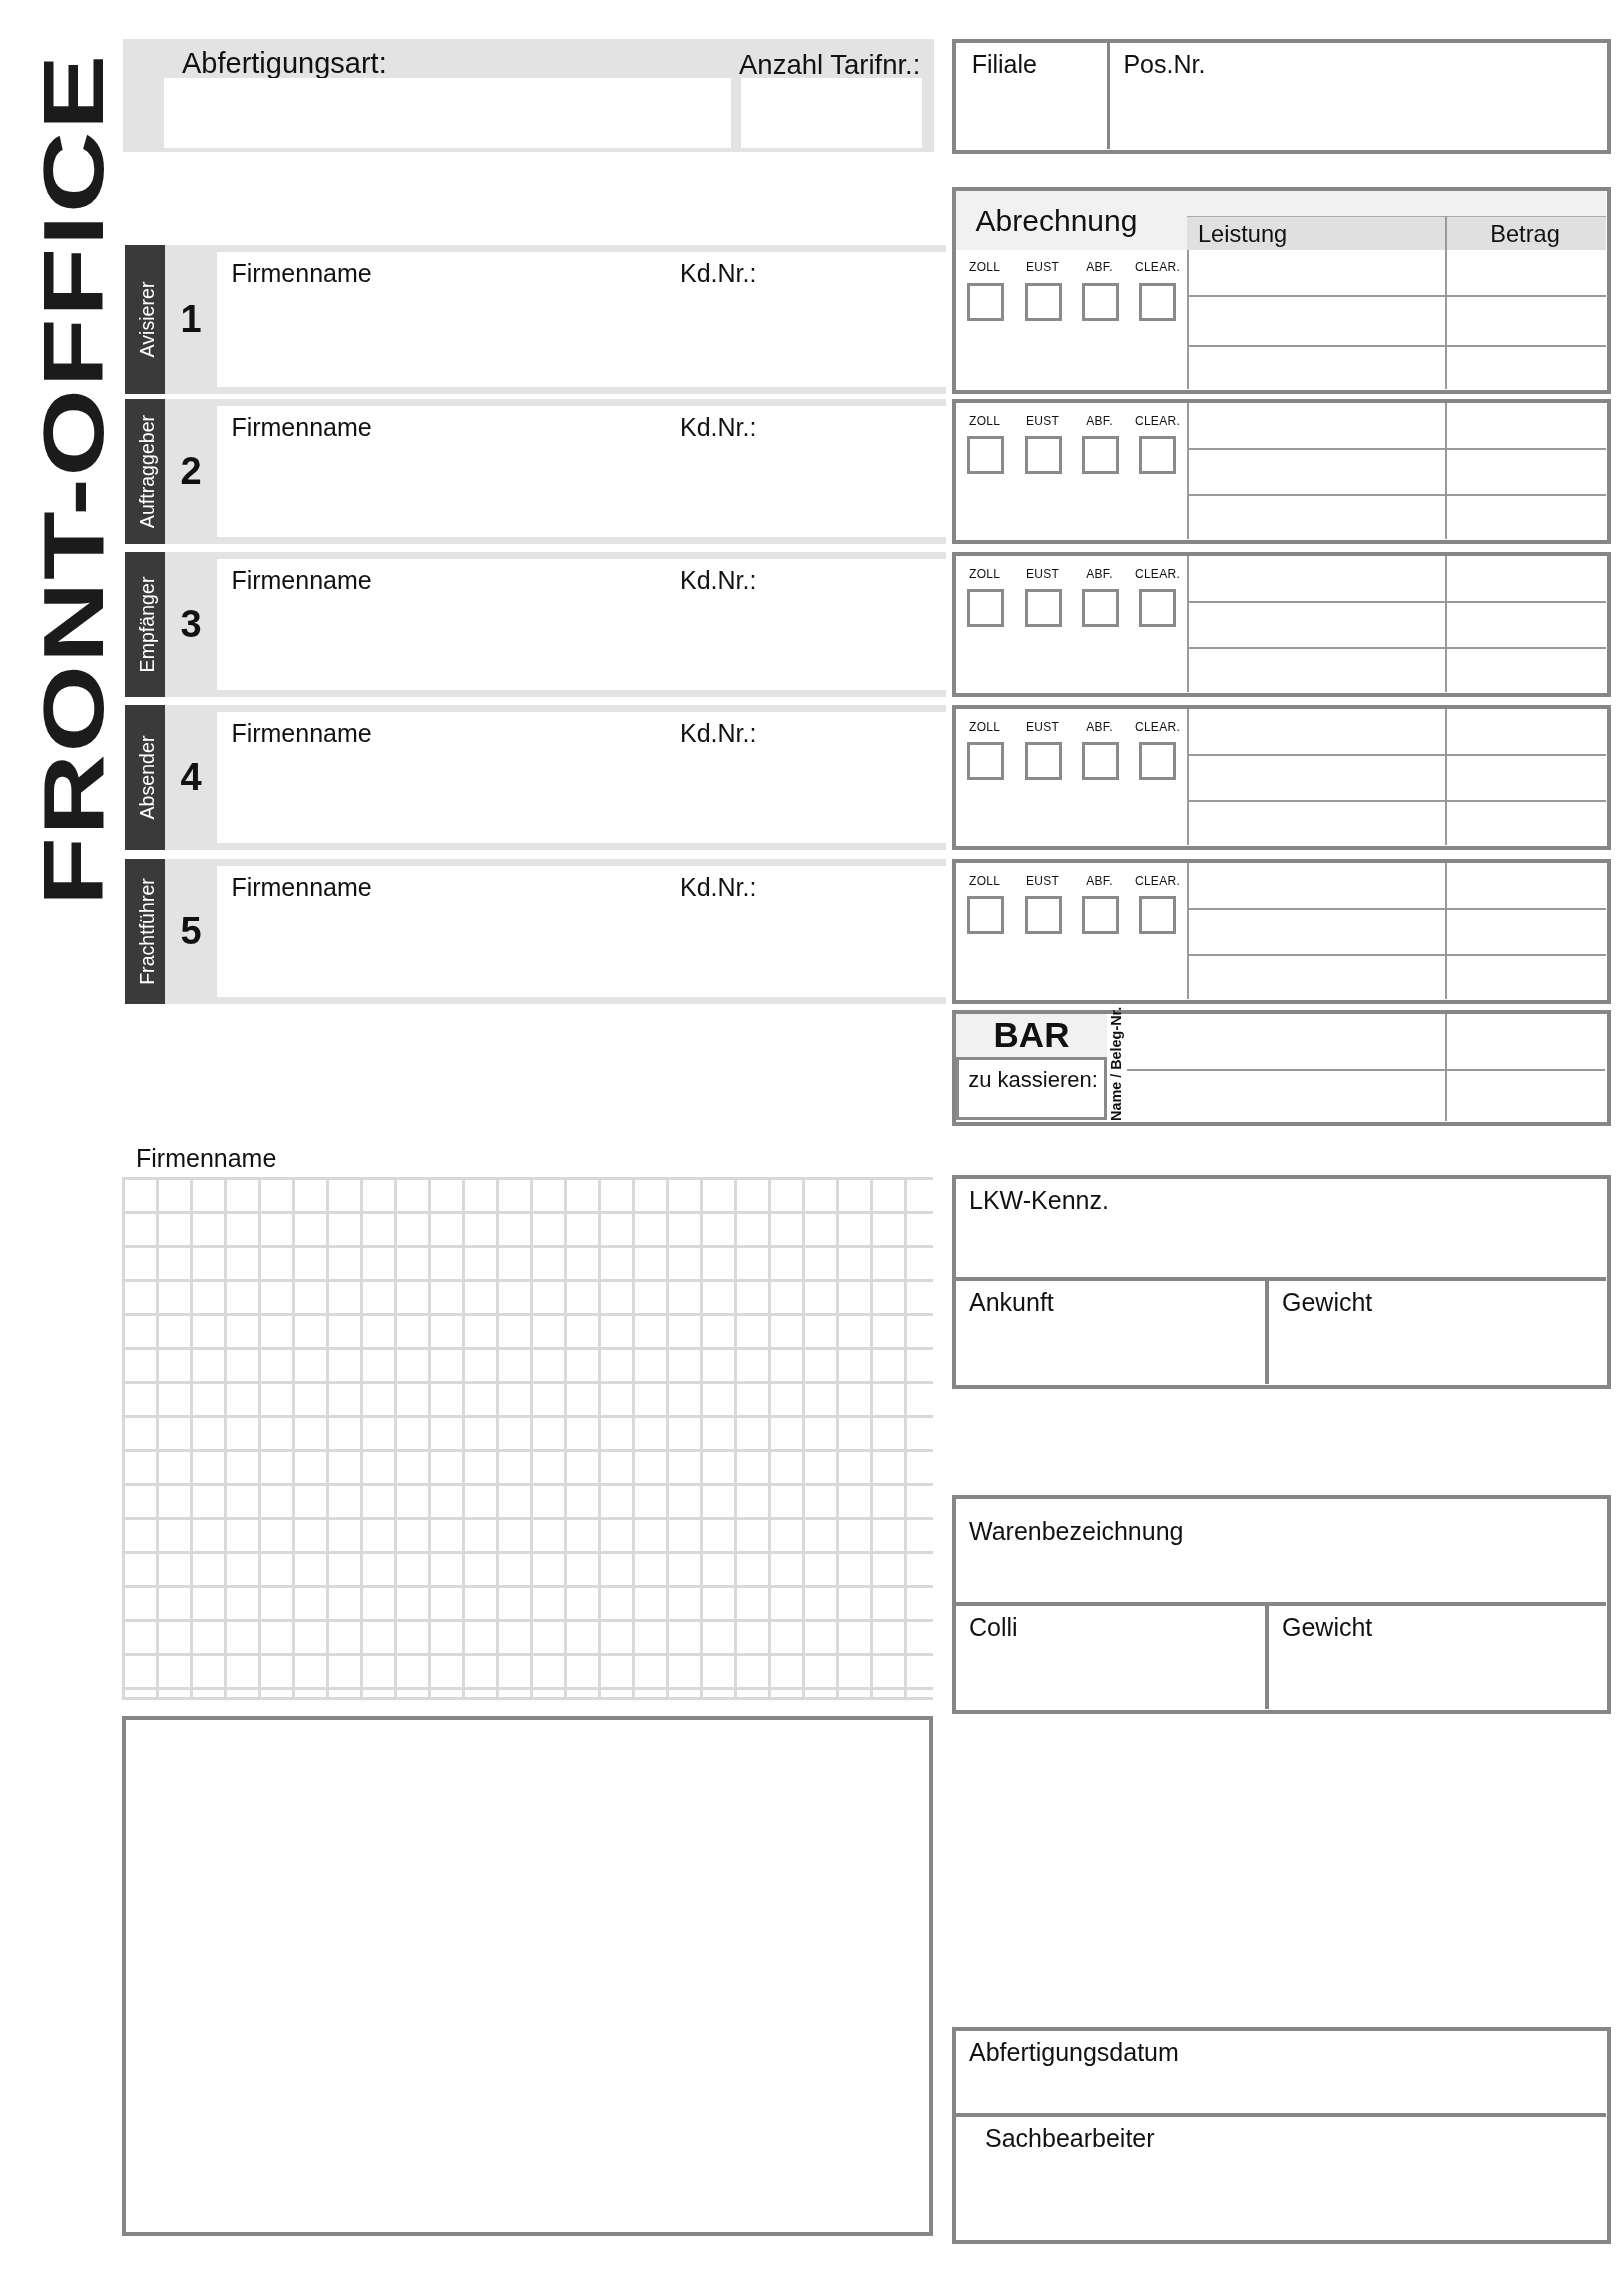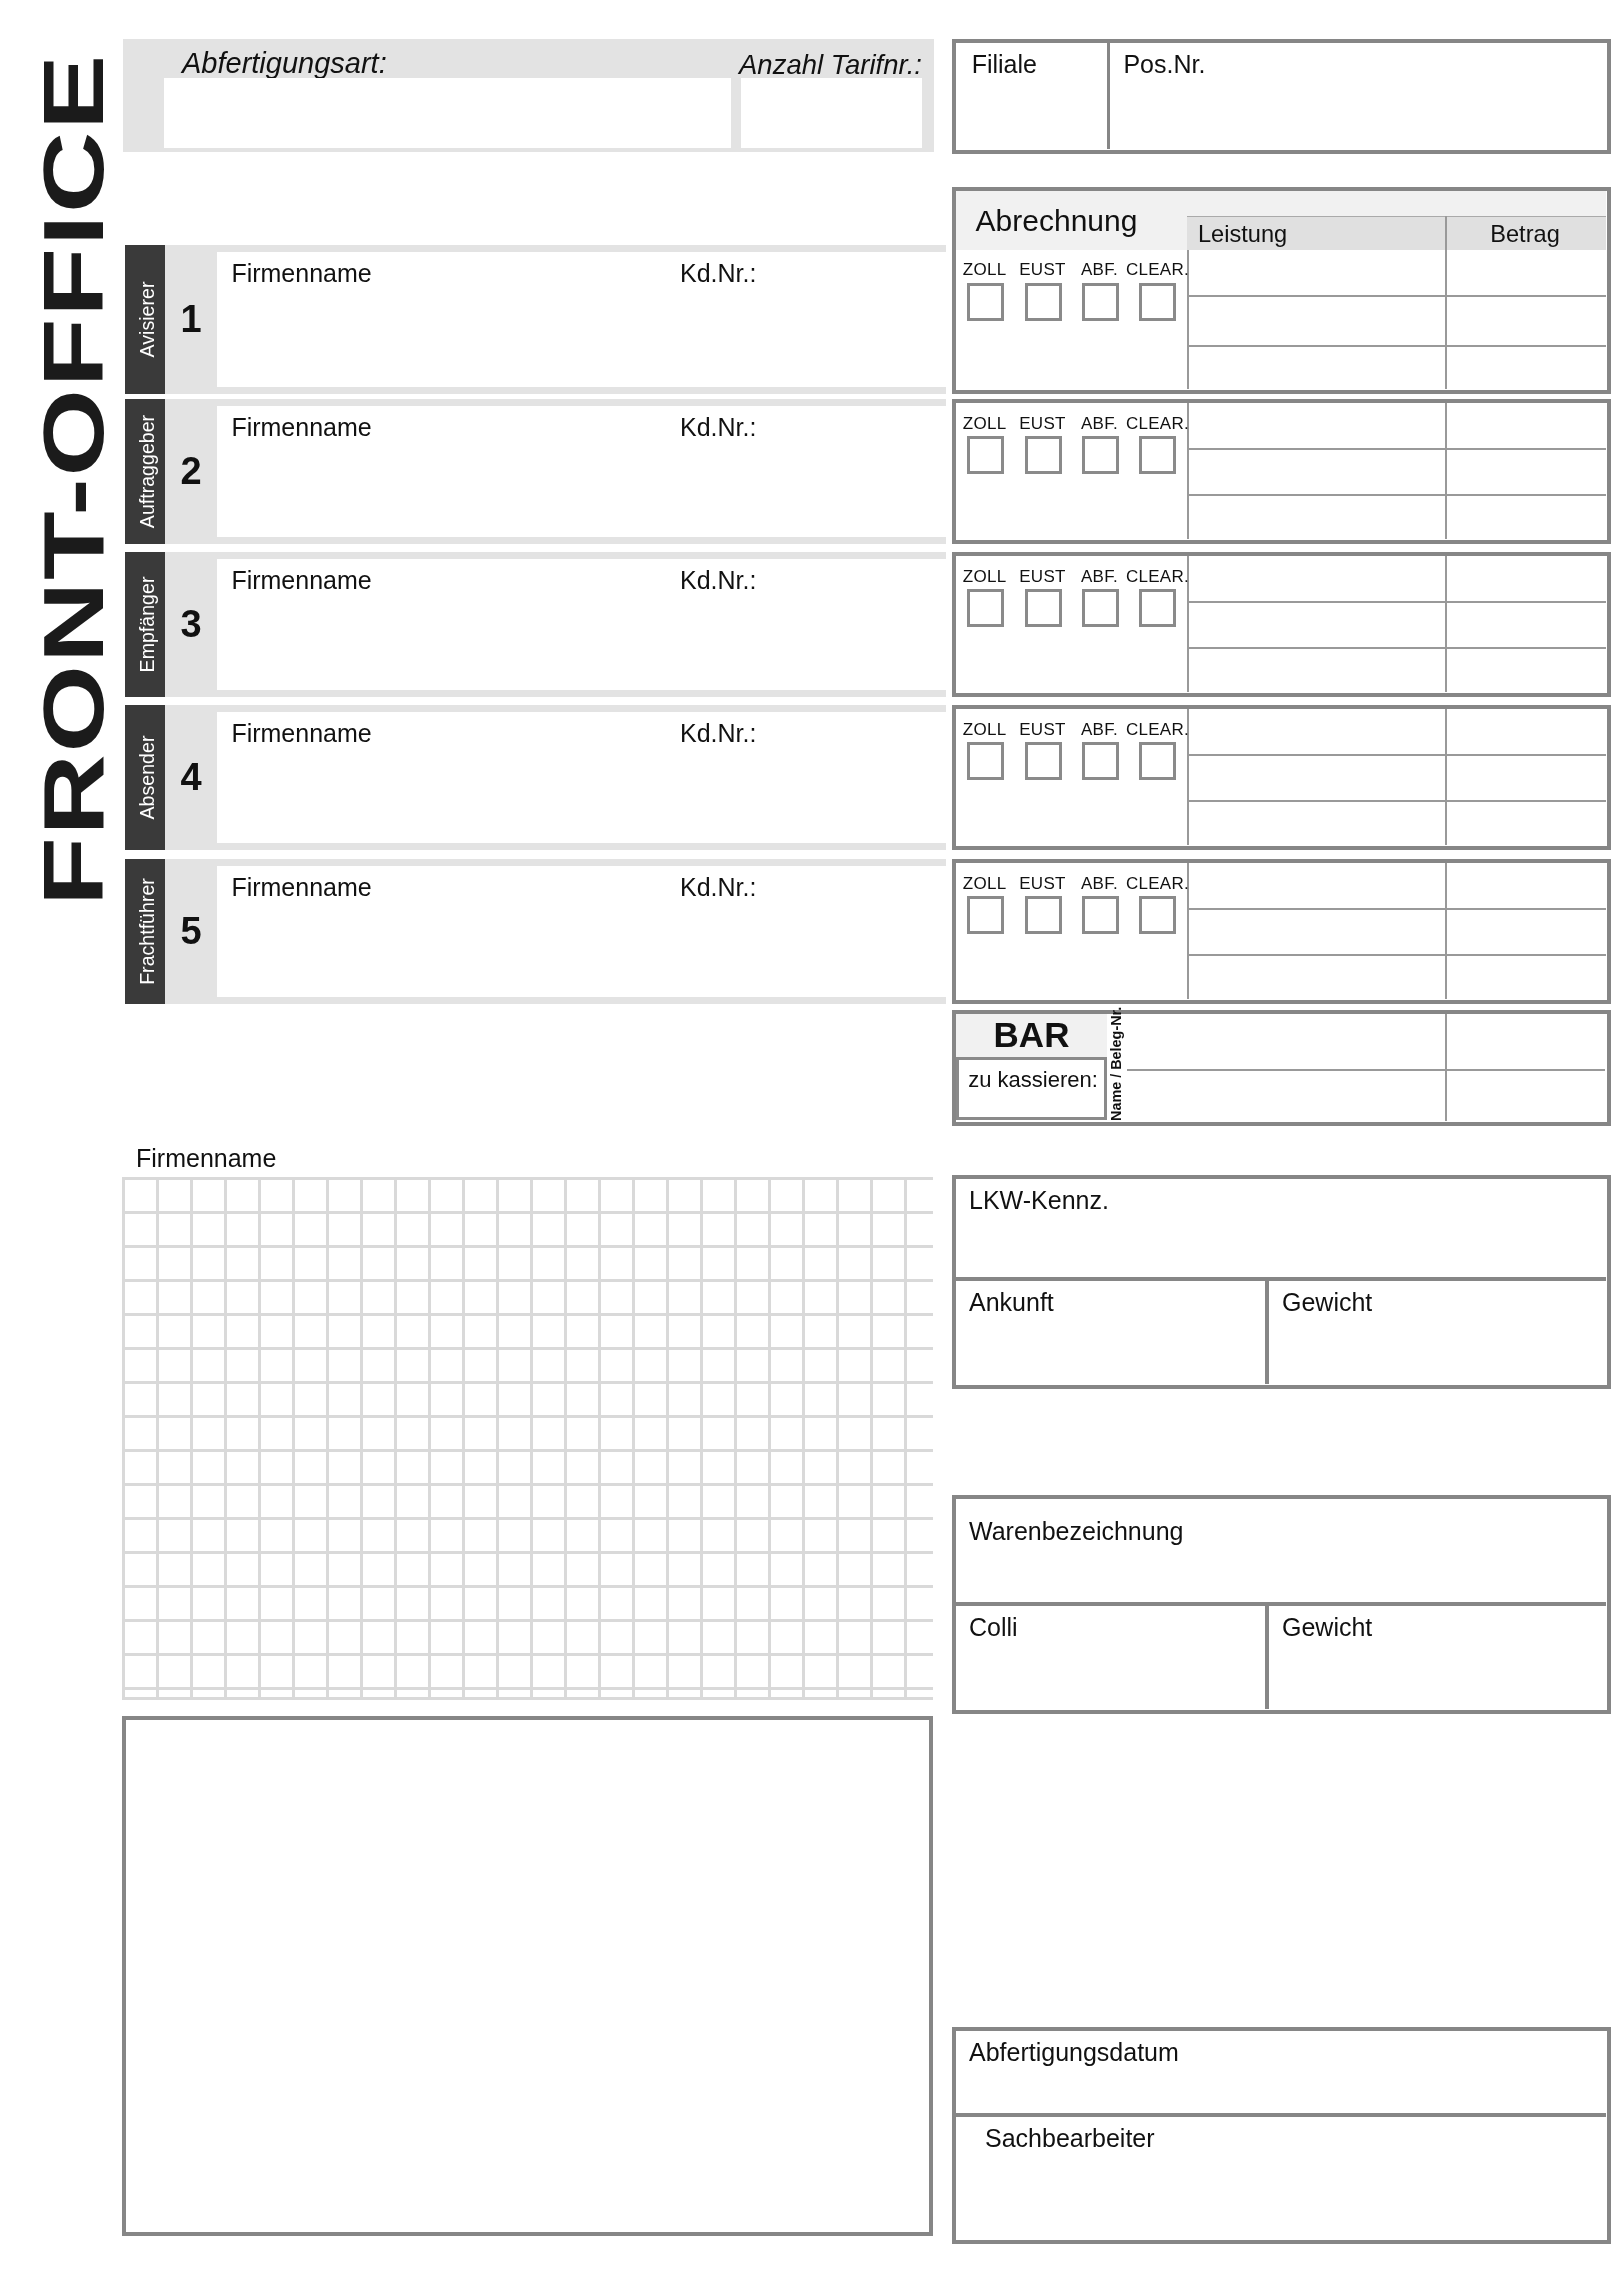--- a/index.html
+++ b/index.html
@@ -5,37 +5,37 @@
   html,body{margin:0;padding:0;background:#ffffff;}
   *{box-sizing:border-box;}
   #page{position:relative;width:1623px;height:2295px;background:#fff;
         font-family:"Liberation Sans",sans-serif;color:#111;overflow:hidden;}
   .lbl{position:absolute;font-size:25px;line-height:1.1;color:#111;white-space:nowrap;}
   .rot{position:absolute;transform-origin:0 0;transform:rotate(-90deg);white-space:nowrap;}
   #brand{position:absolute;left:30px;top:906px;line-height:1;font-weight:bold;font-size:86px;
          letter-spacing:1.3px;color:#1b1b1b;transform-origin:0 0;
          transform:rotate(-90deg) scaleX(1.31);}
   
-  #top-panel{position:absolute;left:123px;top:39px;width:811px;height:113px;background:#e3e3e3;font-style:italic;}
+  #top-panel{position:absolute;left:123px;top:39px;width:811px;height:113px;background:#e3e3e3;}
   .winput{position:absolute;background:#fff;}
   
   .row{position:absolute;left:125px;width:821px;background:#e3e3e3;}
   .strip{position:absolute;left:0;top:0;width:40px;height:100%;background:#3a3a3a;}
   .role-lbl{color:#fff;font-size:19.6px;text-align:center;height:29px;line-height:29px;}
   .num{position:absolute;left:40px;top:0;width:52px;text-align:center;font-weight:bold;font-size:38px;}
   .fbox{position:absolute;left:92px;top:7.2px;width:729px;background:#fff;}
   
   .sect{position:absolute;left:952px;width:659px;border:4.6px solid #868686;background:#fff;}
   .fieldbox{position:absolute;left:952px;width:659px;border:4.6px solid #868686;background:#fff;}
   .vline{position:absolute;width:2px;background:#999;}
   .hline{position:absolute;height:2px;background:#999;width:419px;}
   .vline6{position:absolute;width:3.9px;background:#868686;}
   .hline6{position:absolute;height:3.9px;background:#868686;width:650px;left:0;}
   .chk{position:absolute;width:37px;height:38px;border:3.9px solid #8a8a8a;background:#fff;}
-  .chk-lbl{position:absolute;width:65px;text-align:center;font-size:17px;letter-spacing:0.3px;}
+  .chk-lbl{position:absolute;width:65px;text-align:center;font-size:12px;letter-spacing:0.3px;}
   .cell{position:absolute;}
   .cells{position:absolute;}
   #s1-head{position:absolute;left:0;top:0;width:650px;height:59px;background:#f1f1f1;}
   #s1-band{position:absolute;left:231px;top:25px;width:419px;height:34px;background:#e0e0e0;border-top:1.3px solid #aaa;}
   #abrechnung-title{position:absolute;left:19.6px;top:13px;font-size:30px;}
   .colhead{position:absolute;top:30px;font-size:23.6px;}
   
   #bar-cell{position:absolute;left:0;top:0;width:151px;height:43px;background:#f1f1f1;}
   #bar-title{position:absolute;left:0;top:1.3px;width:151px;text-align:center;font-weight:bold;font-size:35px;}
   #zk-box{position:absolute;left:0;top:43px;width:151px;height:63px;border:3.9px solid #8a8a8a;background:#fff;}

